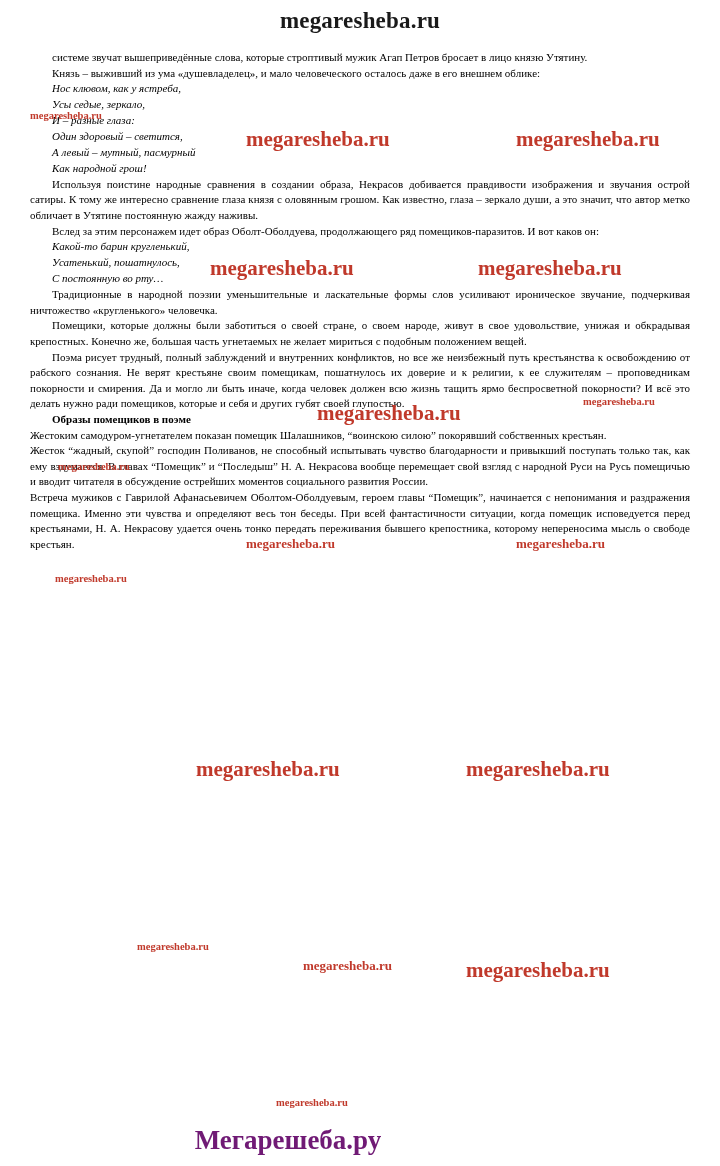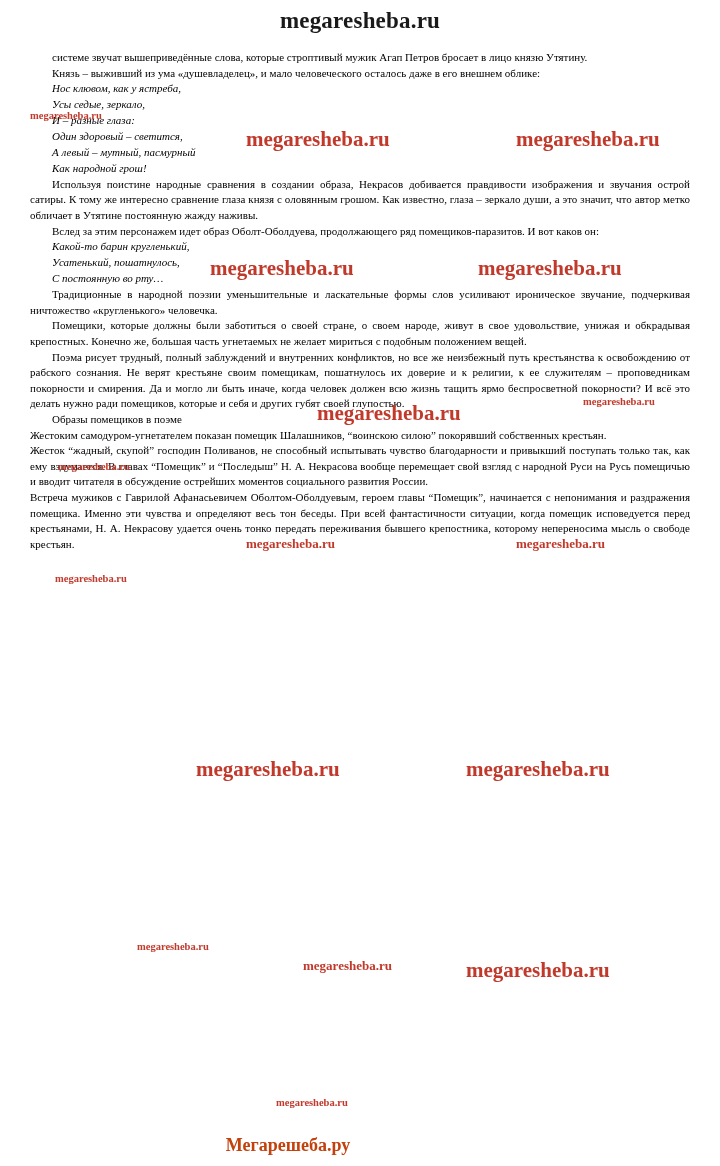--- a/index.html
+++ b/index.html
@@ -33,23 +33,23 @@
     color: #1a1a1a;
     letter-spacing: 0.2px;
   }
   .site-footer {
     position: absolute;
     bottom: 10px;
     left: 0;
     width: 576px;
     text-align: center;
     font-family: "Liberation Serif", serif;
-    font-size: 18px;
+    font-size: 27px;
     font-weight: bold;
-    color: #c2410c;
+    color: #701a75;
   }
   .content {
     position: absolute;
     top: 50px;
     left: 30px;
     width: 660px;
     font-size: 11px;
     line-height: 1.42;
     text-align: justify;
   }
@@ -63,21 +63,21 @@
   .verse {
     margin: 0;
     padding-left: 22px;
     font-style: italic;
   }
   .verse div {
     margin: 0;
     line-height: 1.45;
   }
   .section-title {
-    font-weight: normal;
+    font-weight: bold;
     margin-top: 16px;
     margin-bottom: 0;
     text-indent: 0;
   }
   b, .bold { font-weight: normal; }
 
   
   .wm {
     position: absolute;
     font-family: "Liberation Serif", serif;

